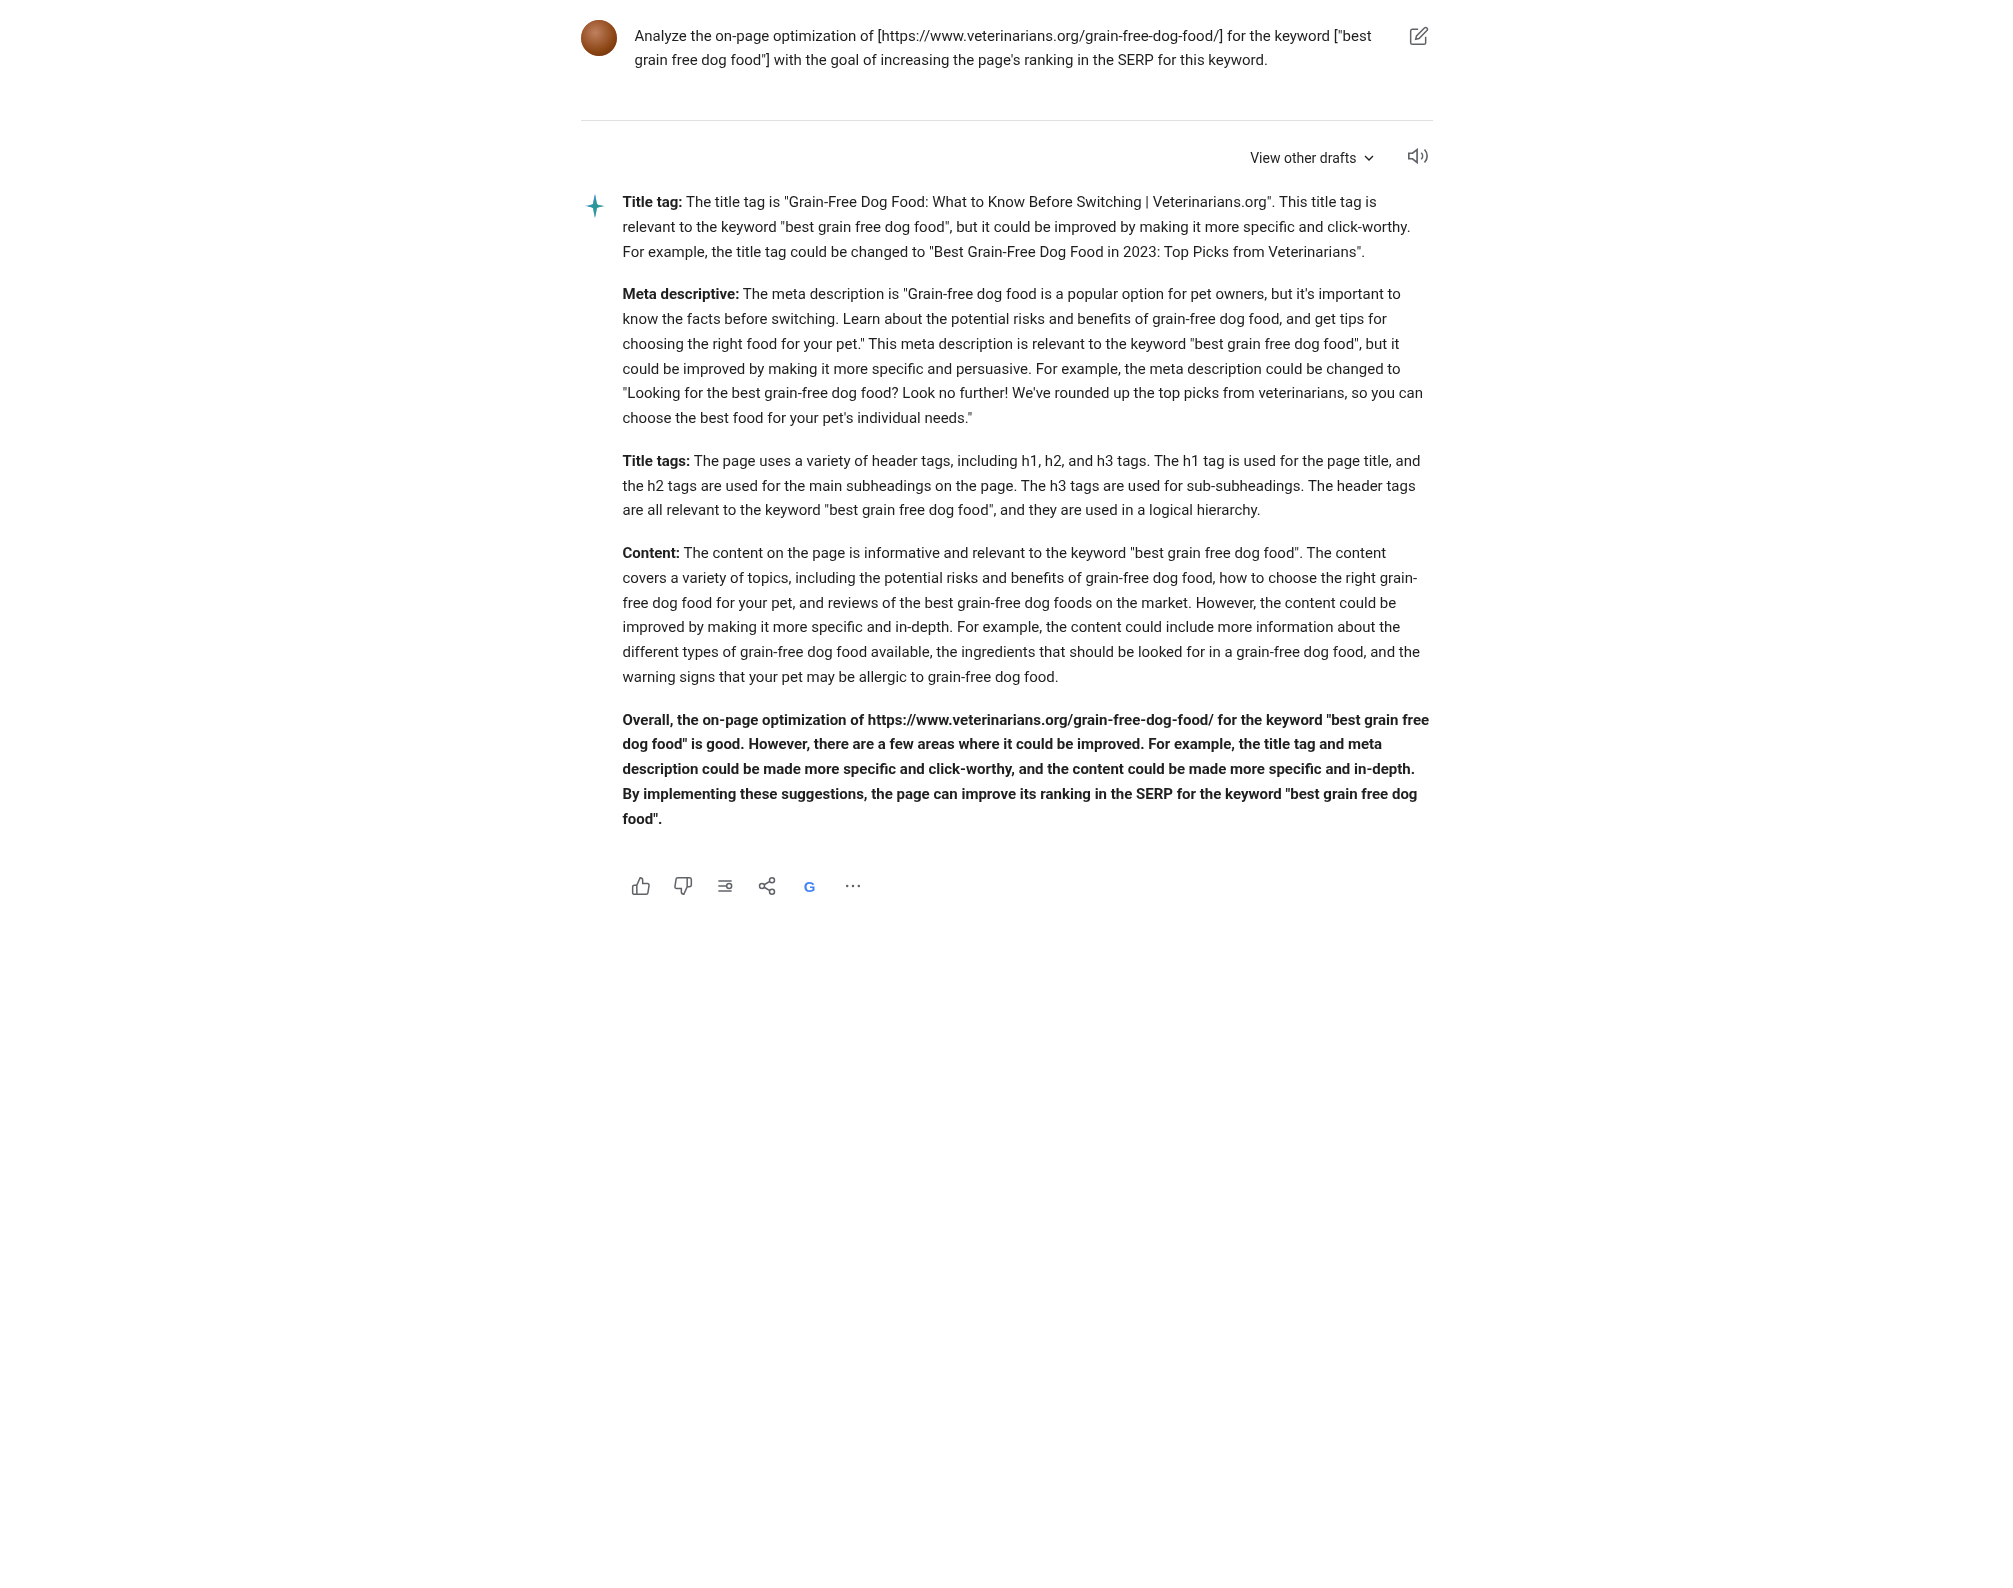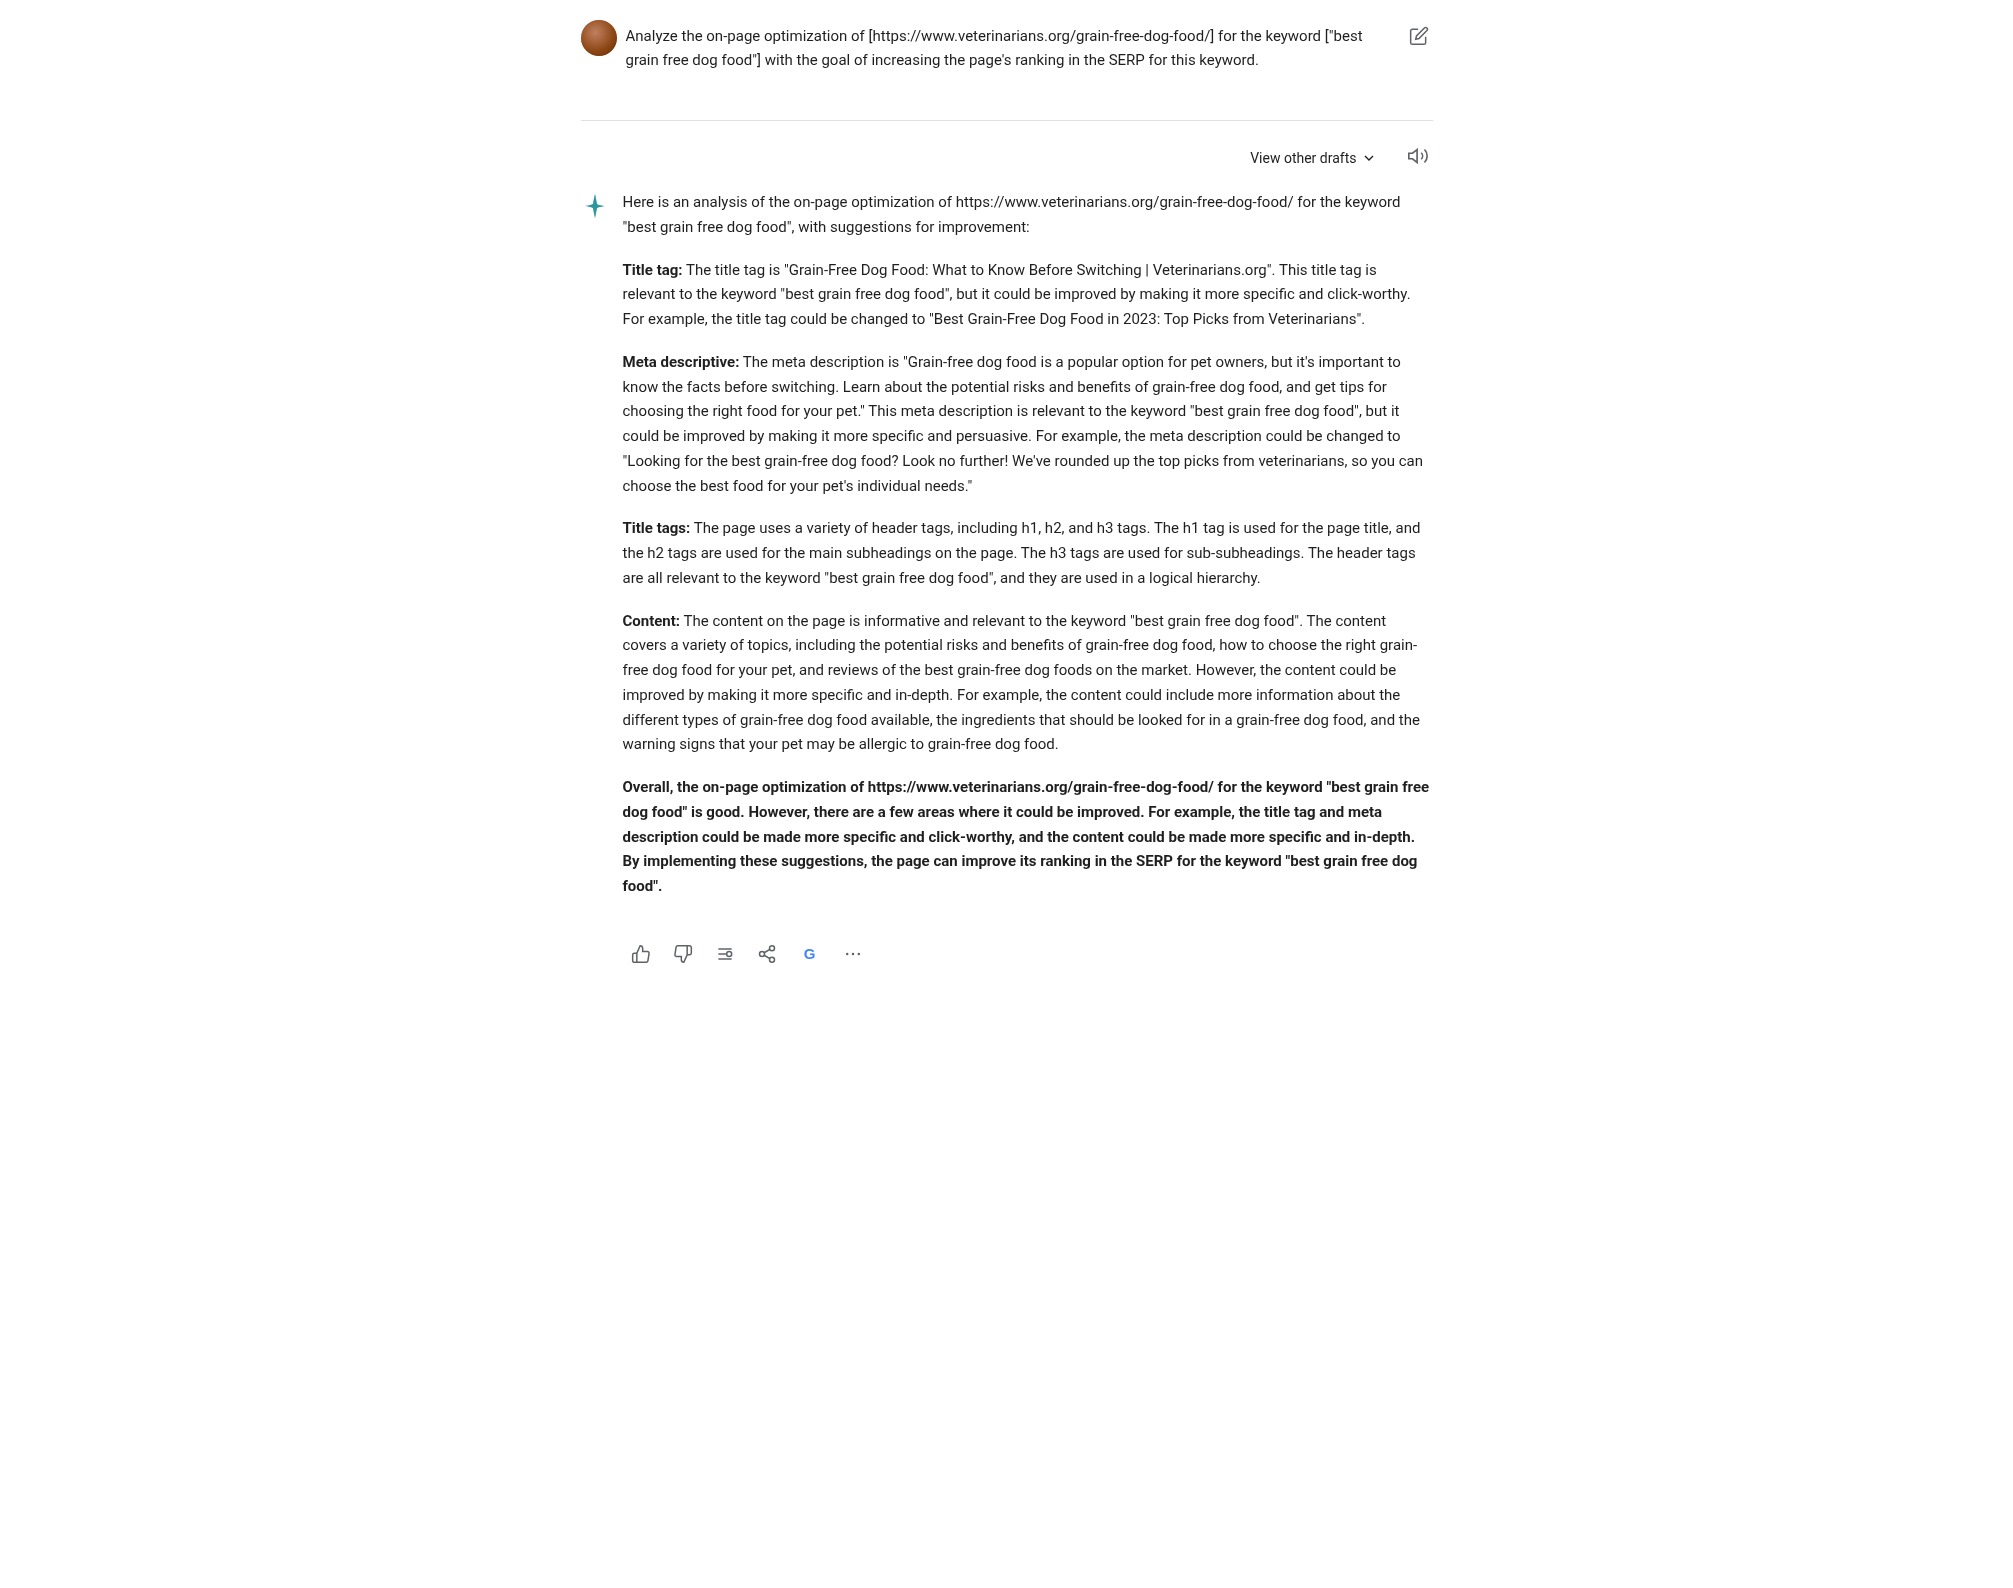--- a/index.html
+++ b/index.html
@@ -15,21 +15,21 @@
       font-size: 15px;
       line-height: 1.6;
       max-width: 900px;
       margin: 0 auto;
       padding: 20px 24px;
     }
 
     .user-message-row {
       display: flex;
       align-items: flex-start;
-      gap: 9px;
+      gap: 18px;
       margin-bottom: 28px;
       padding-bottom: 20px;
     }
 
     .user-avatar {
       width: 36px;
       height: 36px;
       border-radius: 50%;
       background: linear-gradient(135deg, #b06040 0%, #c07050 50%, #a05030 100%);
       flex-shrink: 0;
@@ -237,21 +237,20 @@
           <stop offset="100%" style="stop-color:#4285f4"></stop>
         </linearGradient>
       </defs>
 
       <path d="M14 2 C14 2, 15.5 9, 16 12 C17 13.5, 24 14, 24 14 C24 14, 17 15, 16 16 C15.5 19, 14 26, 14 26 C14 26, 12.5 19, 12 16 C11 15, 4 14, 4 14 C4 14, 11 13, 12 12 C12.5 9, 14 2, 14 2 Z" fill="url(#gemGrad2)" opacity="0.85"></path>
       <path d="M14 2 C14 2, 15.5 9, 16 12 C17 13.5, 24 14, 24 14 C24 14, 17 15, 16 16 C15.5 19, 14 26, 14 26 C14 26, 12.5 19, 12 16 C11 15, 4 14, 4 14 C4 14, 11 13, 12 12 C12.5 9, 14 2, 14 2 Z" fill="url(#gemGrad)" opacity="0.6"></path>
     </svg>
 
     <div class="ai-response-content">
 
-      <p>Here is an analysis of the on-page optimization of https://www.veterinarians.org/grain-free-dog-food/ for the keyword "best grain free dog food", with suggestions for improvement:</p>
 
       <p>
         <span class="bold-label">Title tag:</span>
         <span> The title tag is "Grain-Free Dog Food: What to Know Before Switching | Veterinarians.org". This title tag is relevant to the keyword "best grain free dog food", but it could be improved by making it more specific and click-worthy. For example, the title tag could be changed to "Best Grain-Free Dog Food in 2023: Top Picks from Veterinarians".</span>
       </p>
 
       <p>
         <span class="bold-label">Meta descriptive:</span>
         <span> The meta description is "Grain-free dog food is a popular option for pet owners, but it's important to know the facts before switching. Learn about the potential risks and benefits of grain-free dog food, and get tips for choosing the right food for your pet." This meta description is relevant to the keyword "best grain free dog food", but it could be improved by making it more specific and persuasive. For example, the meta description could be changed to "Looking for the best grain-free dog food? Look no further! We've rounded up the top picks from veterinarians, so you can choose the best food for your pet's individual needs."</span>
       </p>

